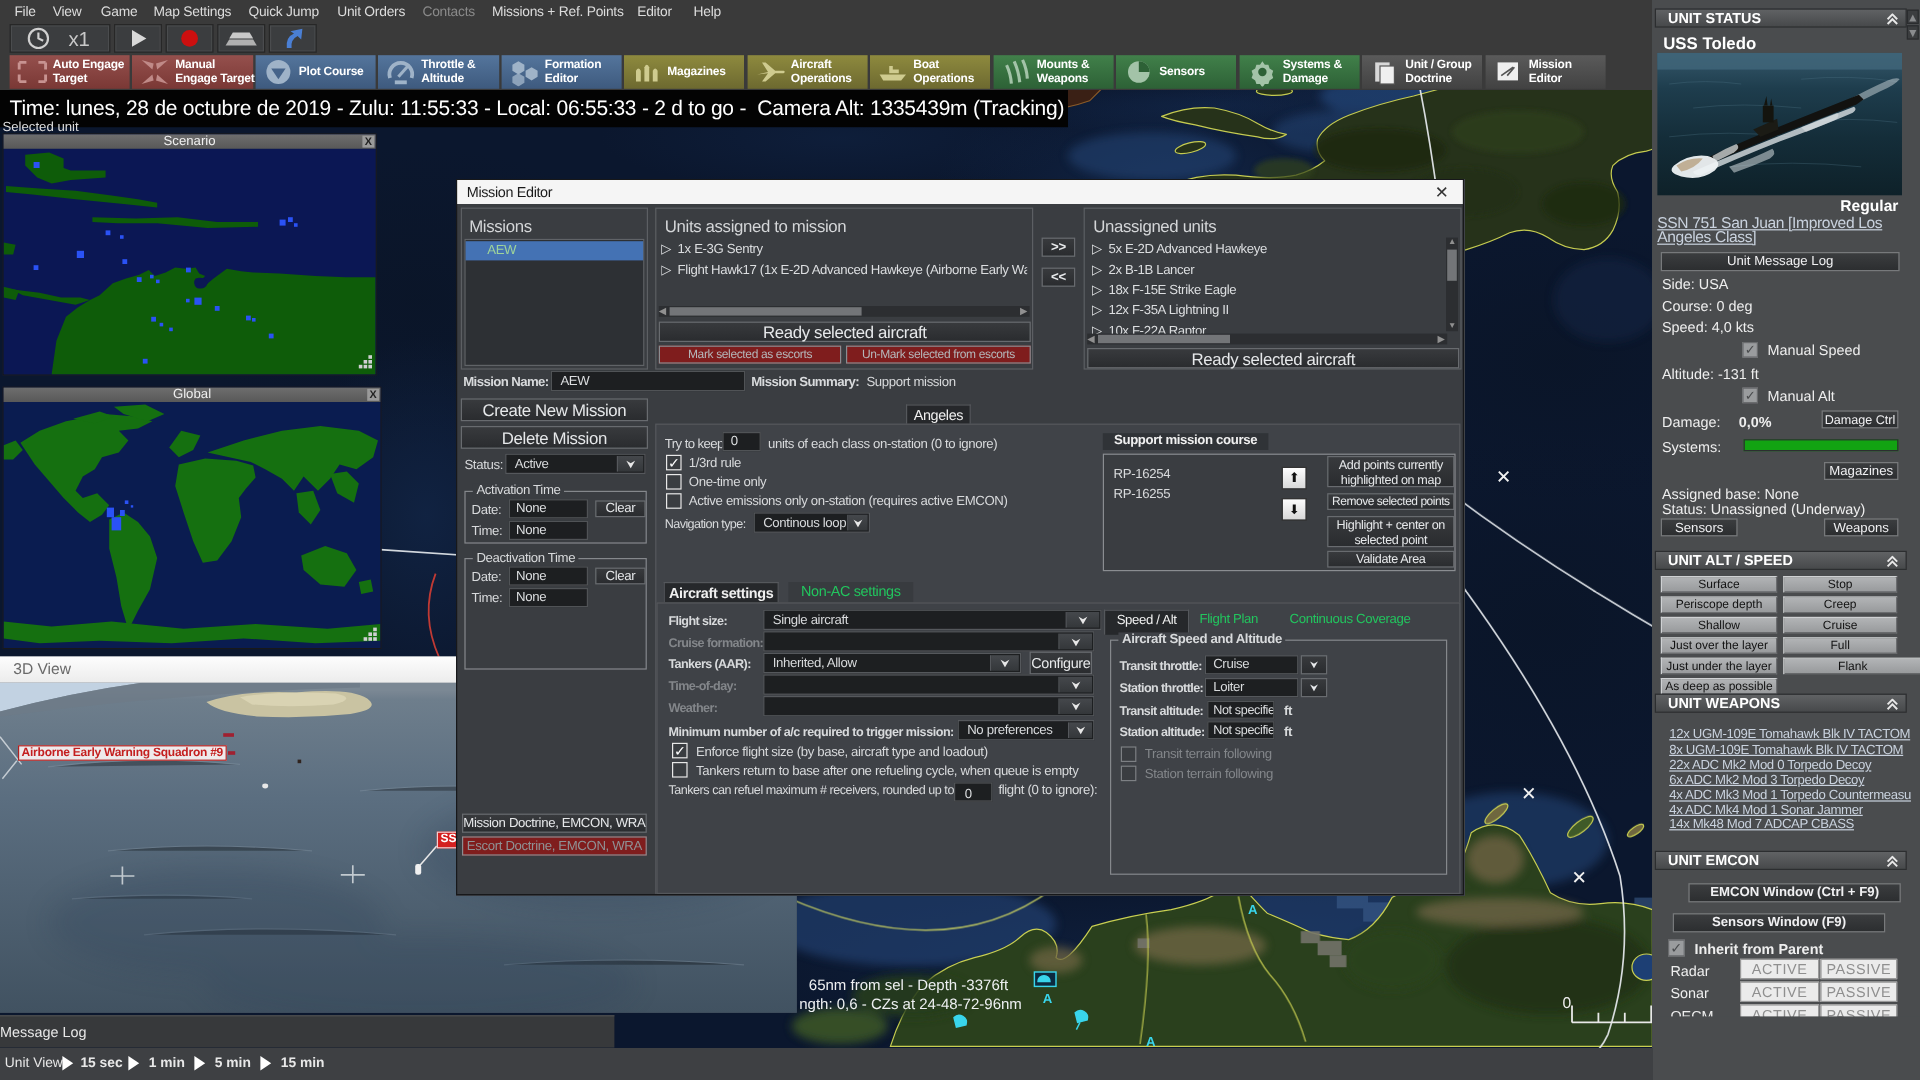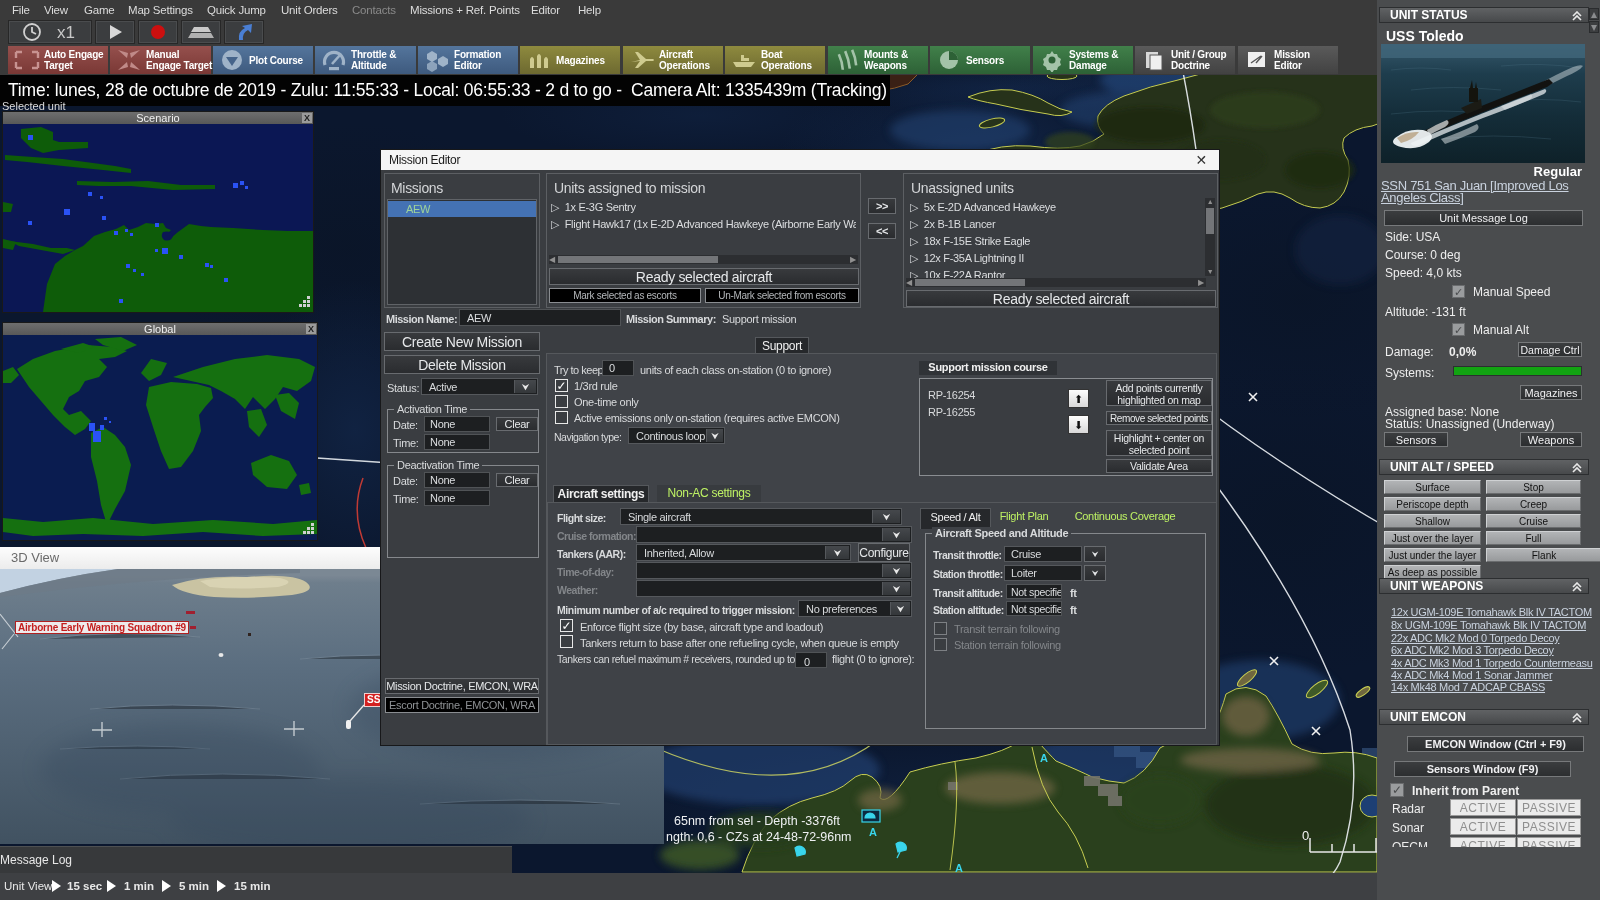--- a/index.html
+++ b/index.html
@@ -19,30 +19,30 @@
 
 .mini{border:1px solid #191919;background:#0a1c50}
 .minihead{position:absolute;left:0;top:0;width:100%;height:12px;background:linear-gradient(#6e6e6e,#585858);color:#f0f0f0;font-size:11px;text-align:center;line-height:12px}
 .minix{position:absolute;right:1px;top:1px;width:10px;height:10px;background:#9a9a9a;color:#222;font-size:9px;line-height:10px;text-align:center;font-weight:bold}
 
 #dlg{left:380px;top:149px;width:840px;height:597px;background:#3a3d41;border:1px solid #17181a;font-size:11px;color:#d8dadc;letter-spacing:-0.3px}
 #dlgtitle{position:absolute;left:0;top:0;width:100%;height:20px;background:#f5f5f5;color:#1a1a1a;font-size:12px;line-height:20px;padding-left:8px}
 .panel{position:absolute;border:1px solid #5c5f63}
 .lbox{position:absolute;background:#2d3034;border:1px solid #606367}
 .dbtn{position:absolute;background:linear-gradient(#383a3d,#2a2c2f);border:1px solid #686b6f;color:#e6e8ea;text-align:center}
-.dbtn2{position:absolute;background:#000000;border:1px solid #8a8d91;color:#b4b7ba;text-align:center}
+.dbtn2{position:absolute;background:#7f1d1d;border:1px solid #8a8d91;color:#b4b7ba;text-align:center}
 .inp{position:absolute;background:#1d1f21;border:1px solid #505356;color:#dcdee0}
 .drop{position:absolute;background:#1d1f21;border:1px solid #55585c;color:#d8dadc}
 .droparr{position:absolute;right:1px;top:1px;bottom:1px;width:24px;background:linear-gradient(#45484c,#34373a);border-left:1px solid #55585c;color:#e8e8e8;text-align:center}
 .gbox{position:absolute;border:1px solid #85888c}
 .glab{position:absolute;top:-7px;left:6px;background:#3a3d41;padding:0 3px}
 .cb{position:absolute;width:13px;height:13px;background:#3a3d41;border:1px solid #e8e8e8}
 .cbc{position:absolute;width:13px;height:13px;background:#3a3d41;border:1px solid #e8e8e8;color:#fff;font-size:12px;line-height:12px;text-align:center}
 .tab-act{position:absolute;background:#26282b;color:#f0f0f0;text-align:center;border:1px solid #55585c;border-bottom:none}
-.tab-in{position:absolute;color:#bef264;text-align:center}
+.tab-in{position:absolute;color:#22c55e;text-align:center}
 
 #sidebar{left:1377px;top:0;width:223px;height:900px;background:#4a4c4e;color:#eee;font-size:12px;overflow:hidden}
 .shead{position:absolute;left:2px;width:210px;height:16px;background:linear-gradient(#606264,#47494b);border:1px solid #2c2e30;color:#fff;font-weight:bold;font-size:12px;line-height:15px;padding-left:10px}
 .sbtn{position:absolute;background:linear-gradient(#3b3d3f,#2c2e30);border:1px solid #77797b;color:#f0f0f2;font-size:11px;text-align:center;white-space:nowrap;overflow:hidden}
 .gbtn{position:absolute;background:linear-gradient(#b2b4b6,#989a9c);border:1px solid #6a6c6e;border-top-color:#cfd1d3;border-left-color:#cfd1d3;color:#111;font-size:10px;text-align:center;white-space:nowrap;overflow:hidden}
 .wlink{color:#c9d2de;text-decoration:underline;white-space:nowrap;font-size:11px;letter-spacing:-0.3px}
 .apbtn{position:absolute;background:#ebebeb;border:1px solid #9a9a9a;color:#8f8f8f;font-size:12px;text-align:center;letter-spacing:0.5px}
 
 #msgbar{left:0;top:846px;width:512px;height:27px;background:#37393b;border-top:1px solid #4e5052;color:#e8e8e8;font-size:12px;line-height:26px;}
 #wxover{left:512px;top:844px;width:865px;height:29px;background:rgba(10,16,26,0.35)}
@@ -550,21 +550,21 @@
       <div class="glab" style="font-size:11px">Deactivation Time</div>
       <div style="position:absolute;left:5px;top:9px;font-size:11px">Date:</div>
       <div class="inp" style="left:36px;top:6px;width:66px;height:16px;font-size:11px;line-height:14px;padding-left:5px">None</div>
       <div class="dbtn" style="left:108px;top:7px;width:42px;height:14px;font-size:11px;line-height:13px">Clear</div>
       <div style="position:absolute;left:5px;top:27px;font-size:11px">Time:</div>
       <div class="inp" style="left:36px;top:24px;width:66px;height:16px;font-size:11px;line-height:14px;padding-left:5px">None</div>
     </div>
     <div class="dbtn" style="left:4px;top:528px;width:154px;height:16px;font-size:11px;line-height:15px">Mission Doctrine, EMCON, WRA</div>
     <div class="dbtn2" style="left:4px;top:547px;width:154px;height:16px;font-size:11px;line-height:15px;color:#8f9295">Escort Doctrine, EMCON, WRA</div>
 
-    <div class="tab-act" style="left:374px;top:187px;width:54px;height:17px;font-size:12px;line-height:16px">Support</div>
+    <div class="tab-act" style="left:374px;top:187px;width:54px;height:17px;font-size:12px;line-height:16px">Angeles</div>
     <div class="panel" style="left:165px;top:203px;width:671px;height:392px;border-color:#55585c;background:#404348">
       <div style="position:absolute;left:7px;top:10px;font-size:11px;letter-spacing:-0.5px">Try to keep</div>
       <div class="inp" style="left:55px;top:6px;width:32px;height:16px;font-size:11px;line-height:15px;padding-left:6px">0</div>
       <div style="position:absolute;left:93px;top:10px;font-size:11px">units of each class on-station (0 to ignore)</div>
       <div class="cbc" style="left:8px;top:25px">✓</div>
       <div style="position:absolute;left:27px;top:26px;font-size:11px">1/3rd rule</div>
       <div class="cb" style="left:8px;top:41px"></div>
       <div style="position:absolute;left:27px;top:42px;font-size:11px">One-time only</div>
       <div class="cb" style="left:8px;top:57px"></div>
       <div style="position:absolute;left:27px;top:58px;font-size:11px">Active emissions only on-station (requires active EMCON)</div>
@@ -583,21 +583,21 @@
         <div class="dbtn" style="left:186px;top:1px;width:106px;height:26px;font-size:10.5px;line-height:12px;padding-top:1px">Add points currently highlighted on map</div>
         <div class="dbtn" style="left:186px;top:32px;width:106px;height:14px;font-size:10px;line-height:13px;letter-spacing:-0.4px">Remove selected points</div>
         <div class="dbtn" style="left:186px;top:51px;width:106px;height:26px;font-size:10.5px;line-height:12px;padding-top:1px">Highlight + center on selected point</div>
         <div class="dbtn" style="left:186px;top:80px;width:106px;height:14px;font-size:10.5px;line-height:13px">Validate Area</div>
       </div>
 
       <div class="tab-act" style="left:6px;top:131px;width:96px;height:17px;font-size:12px;line-height:16px;font-weight:bold">Aircraft settings</div>
       <div class="tab-in" style="left:110px;top:131px;width:104px;height:17px;font-size:12px;line-height:16px;background:#383b3f">Non-AC settings</div>
       <div id="acset" style="position:absolute;left:0px;top:148px;width:670px;height:243px;border:1px solid #55585c;background:#3f4247">
         <div style="position:absolute;left:9px;top:9px;font-size:10.5px;font-weight:bold;letter-spacing:-0.5px">Flight size:</div>
-        <div class="drop" style="left:72px;top:5px;width:282px;height:17px">
+        <div class="drop" style="left:88px;top:5px;width:282px;height:17px">
             <span style="position:absolute;left:7px;top:2px;font-size:11px">Single aircraft</span>
             <span class="droparr" style="width:28px;font-size:9px;line-height:15px">⮟</span>
           </div>
         <div style="position:absolute;left:9px;top:27px;font-size:10.5px;font-weight:bold;letter-spacing:-0.5px;color:#83868a">Cruise formation:</div>
         <div class="drop" style="left:88px;top:23px;width:276px;height:17px">
             <span class="droparr" style="width:28px;font-size:9px;line-height:15px">⮟</span>
           </div>
         <div style="position:absolute;left:9px;top:45px;font-size:10.5px;font-weight:bold;letter-spacing:-0.5px">Tankers (AAR):</div>
         <div class="drop" style="left:88px;top:41px;width:215px;height:17px">
             <span style="position:absolute;left:7px;top:2px;font-size:11px">Inherited, Allow</span>

